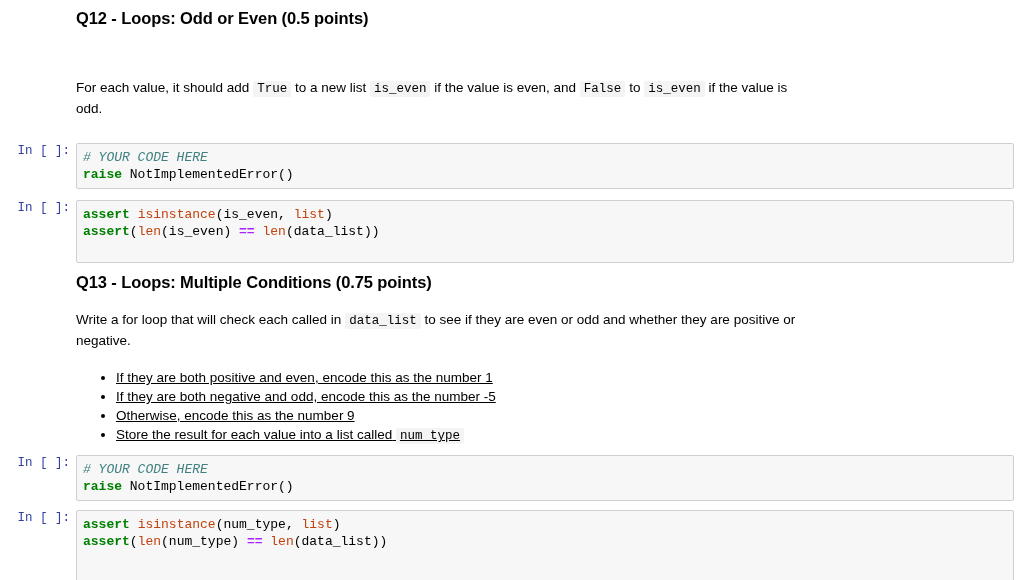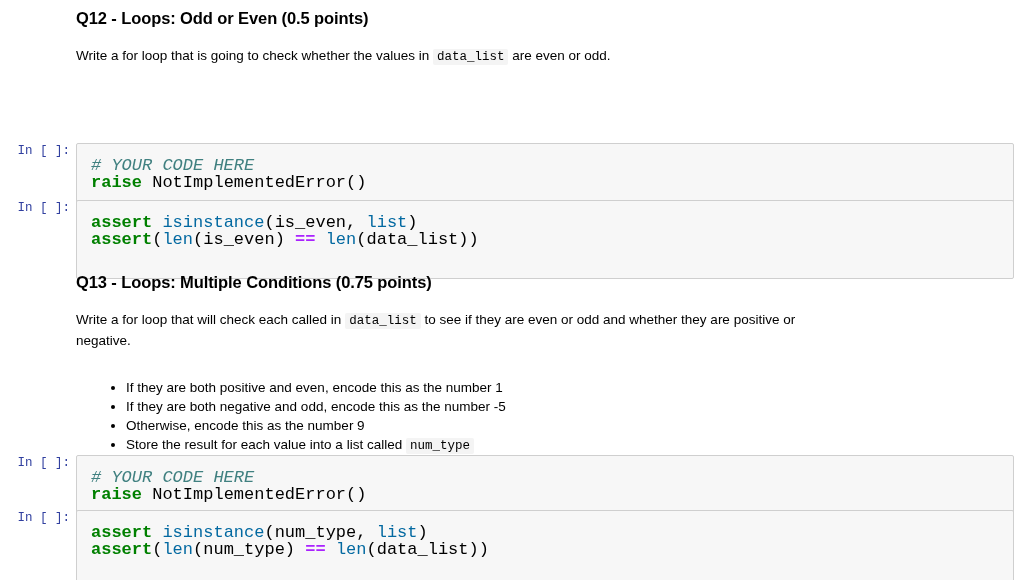--- a/index.html
+++ b/index.html
@@ -71,23 +71,24 @@
 
   p.para {
     font-family: "Liberation Sans", sans-serif;
     font-size: 13.5px;
     line-height: 19px;
     margin: 0;
     color: #000000;
   }
 
   ul.bullets {
-    margin: 10px;
+    margin: 0;
     padding-left: 40px;
     list-style-type: disc;
+    text-decoration: underline;
   }
   ul.bullets li {
     font-family: "Liberation Sans", sans-serif;
     font-size: 13.5px;
     line-height: 19px;
     margin: 0;
     padding: 0;
     color: #000000;
   }
 
@@ -105,33 +106,33 @@
   .code-cell .cell-body {
     background: #f7f7f7;
     border: 1px solid #cfcfcf;
     border-radius: 2px;
     padding: 5px 4px 5px 6px;
     box-sizing: border-box;
     margin-right: 10px;
   }
 
   pre.source {
-    margin: 8px;
+    margin: 0;
     font-family: "Liberation Mono", "DejaVu Sans Mono", monospace;
-    font-size: 17px;
+    font-size: 13px;
     line-height: 17px;
     color: #000000;
     white-space: pre;
     overflow: hidden;
   }
 
   
   .tok-c  { color: #408080; font-style: italic; }  
   .tok-k  { color: #008000; font-weight: bold; }   
-  .tok-nb { color: #0369a1; }                      
+  .tok-nb { color: #c2410c; }                      
   .tok-o  { color: #aa22ff; font-weight: bold; }   
   .tok-n  { color: #000000; }                      
   .tok-p  { color: #000000; }                      
 
   
   #md-q12      { position: absolute; left: 0;  top: 8px;   width: 815px; }
   #code-q12-a  { position: absolute; left: 0;  top: 143px; width: 1024px; }
   #code-q12-b  { position: absolute; left: 0;  top: 200px; width: 1024px; }
   #md-q13      { position: absolute; left: 0;  top: 272px; width: 856px; }
   #code-q13-a  { position: absolute; left: 0;  top: 455px; width: 1024px; }
@@ -151,30 +152,36 @@
 <div id="notebook">
 
   <div class="cell md-cell" id="md-q12">
     <div class="prompt empty">&nbsp;</div>
     <div class="cell-body md-block">
 
       <h4 class="heading">Q12 - Loops: Odd or Even (0.5 points)</h4>
 
       <div class="spacer-18"></div>
 
-      <p class="para"><span>Write a for loop that is going to check whether the values in</span>
-        <code class="inline">data_list</code>
-        <span>are even or odd.</span>
+
+      <div class="spacer-16"></div>
+
+
+      <div class="spacer-16"></div>
+
+      <p class="para"><span>For each value, it should add</span>
+        <code class="inline">True</code>
+        <span>to a new list</span>
+        <code class="inline">is_even</code>
+        <span>if the value is even, and</span>
+        <code class="inline">False</code>
+        <span>to</span>
+        <code class="inline">is_even</code>
+        <span>if the value is odd.</span>
       </p>
-
-      <div class="spacer-16"></div>
-
-
-      <div class="spacer-16"></div>
-
 
     </div>
   </div>
 
   <div class="cell code-cell" id="code-q12-a">
     <div class="prompt">In [ ]:</div>
     <div class="cell-body">
       <pre class="source"><span class="tok-c"># YOUR CODE HERE</span>
 <span class="tok-k">raise</span><span class="tok-n"> NotImplementedError()</span></pre>
     </div>

